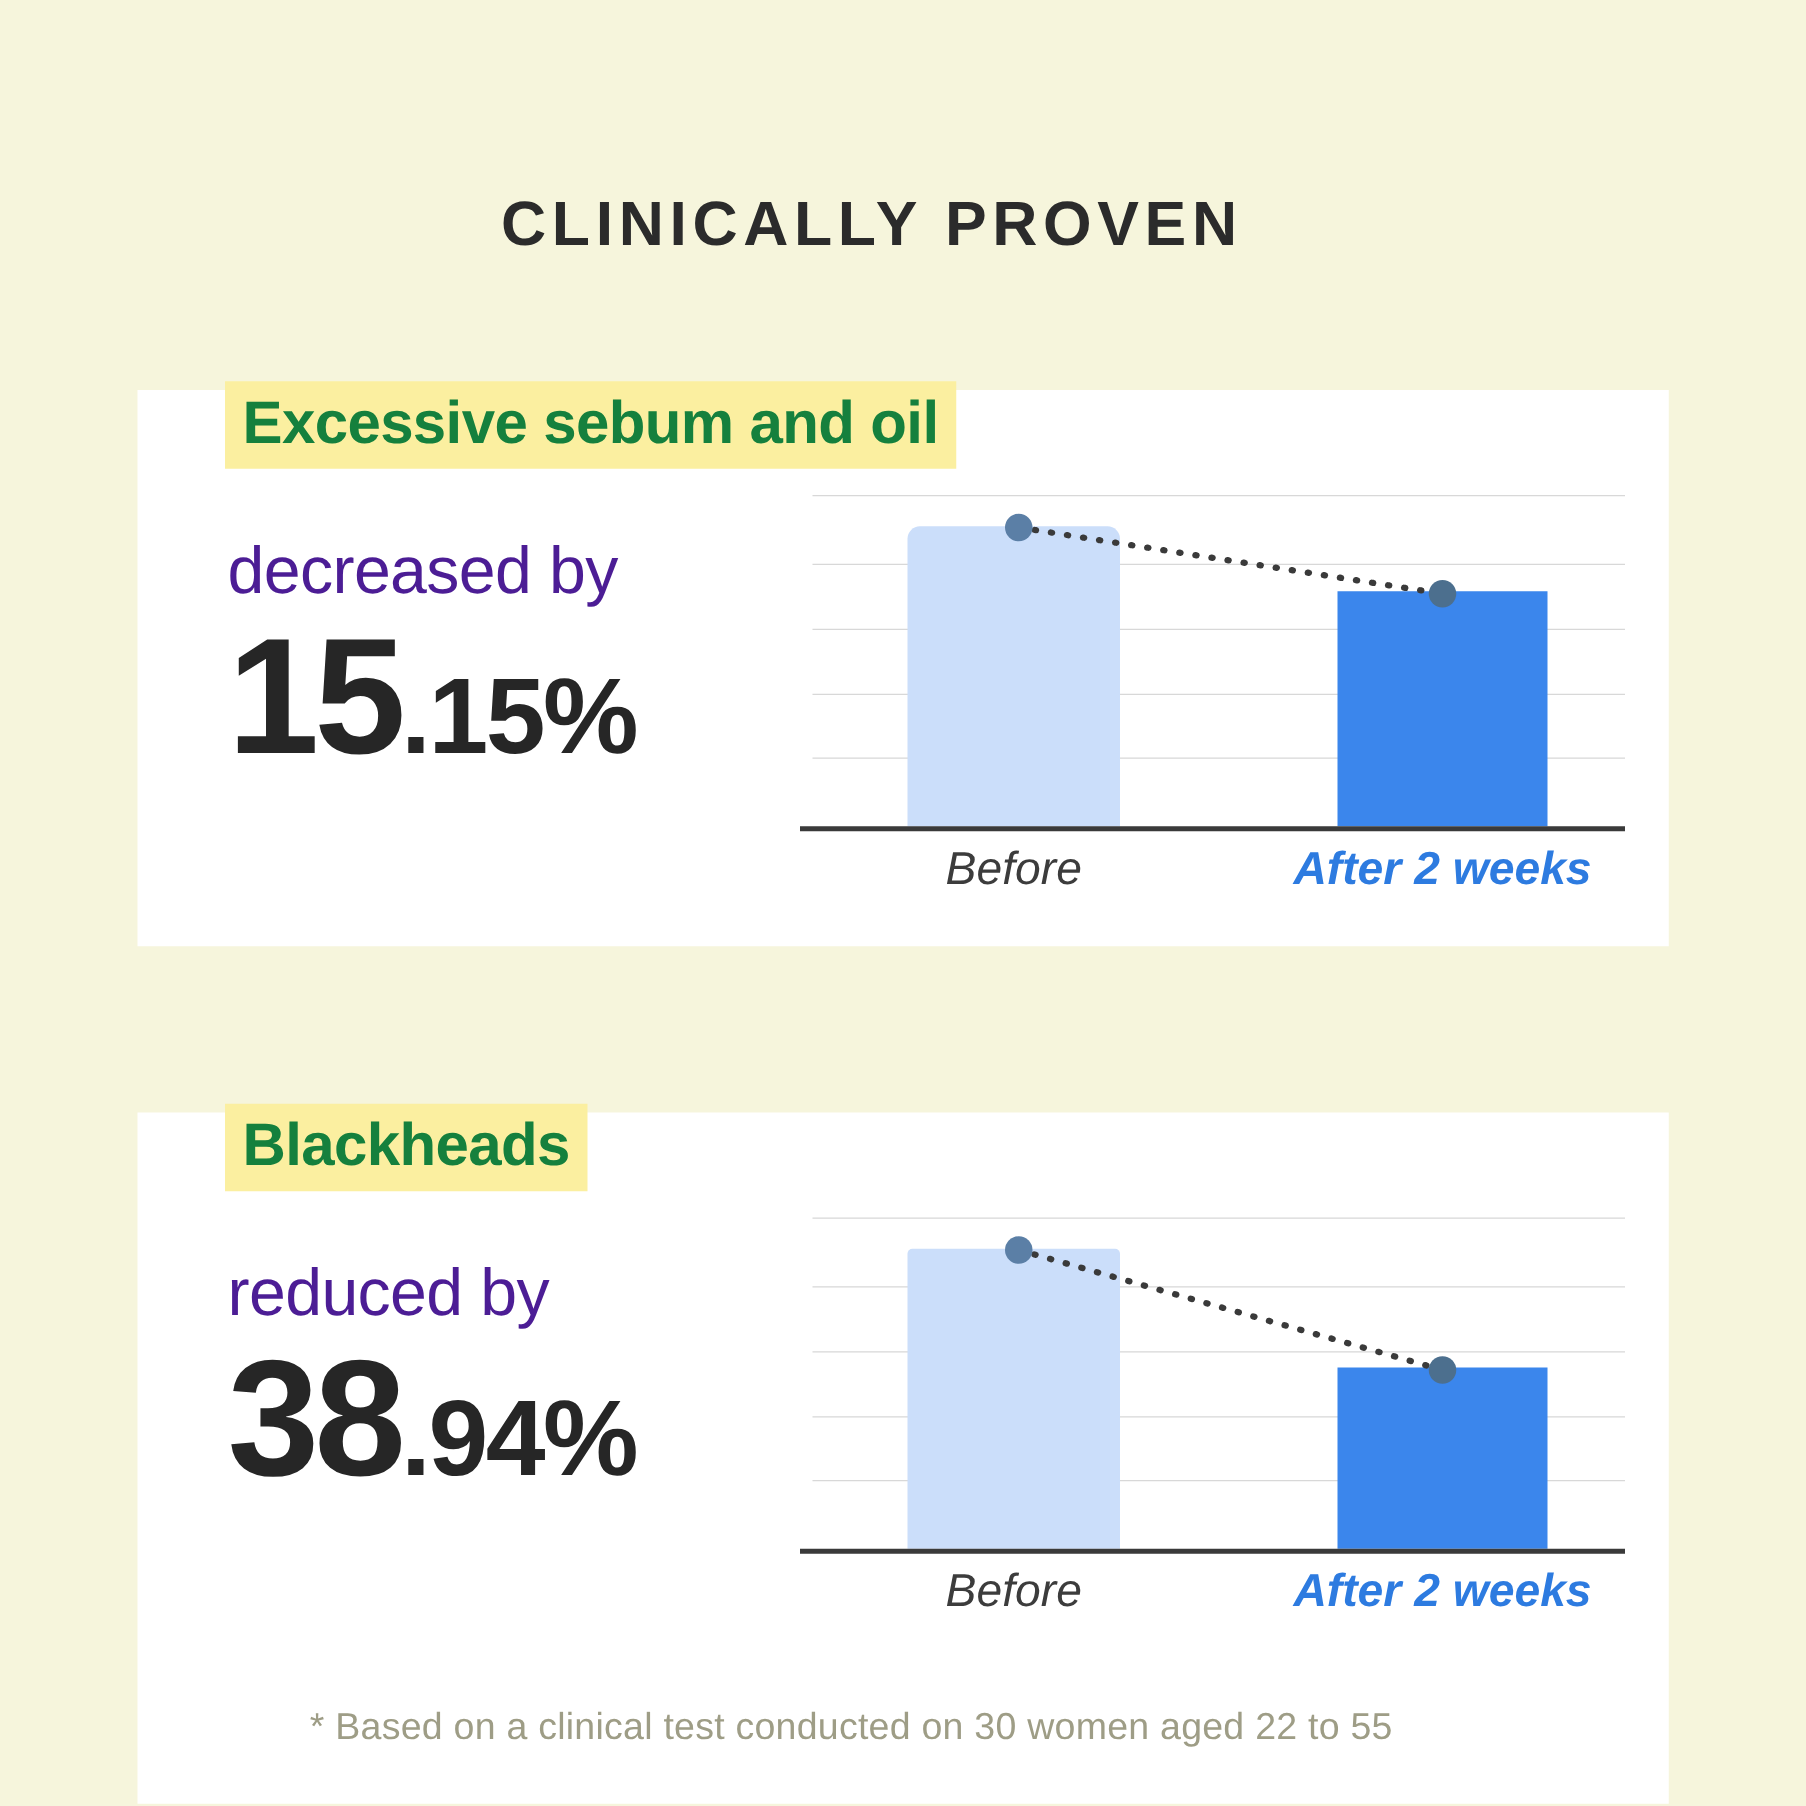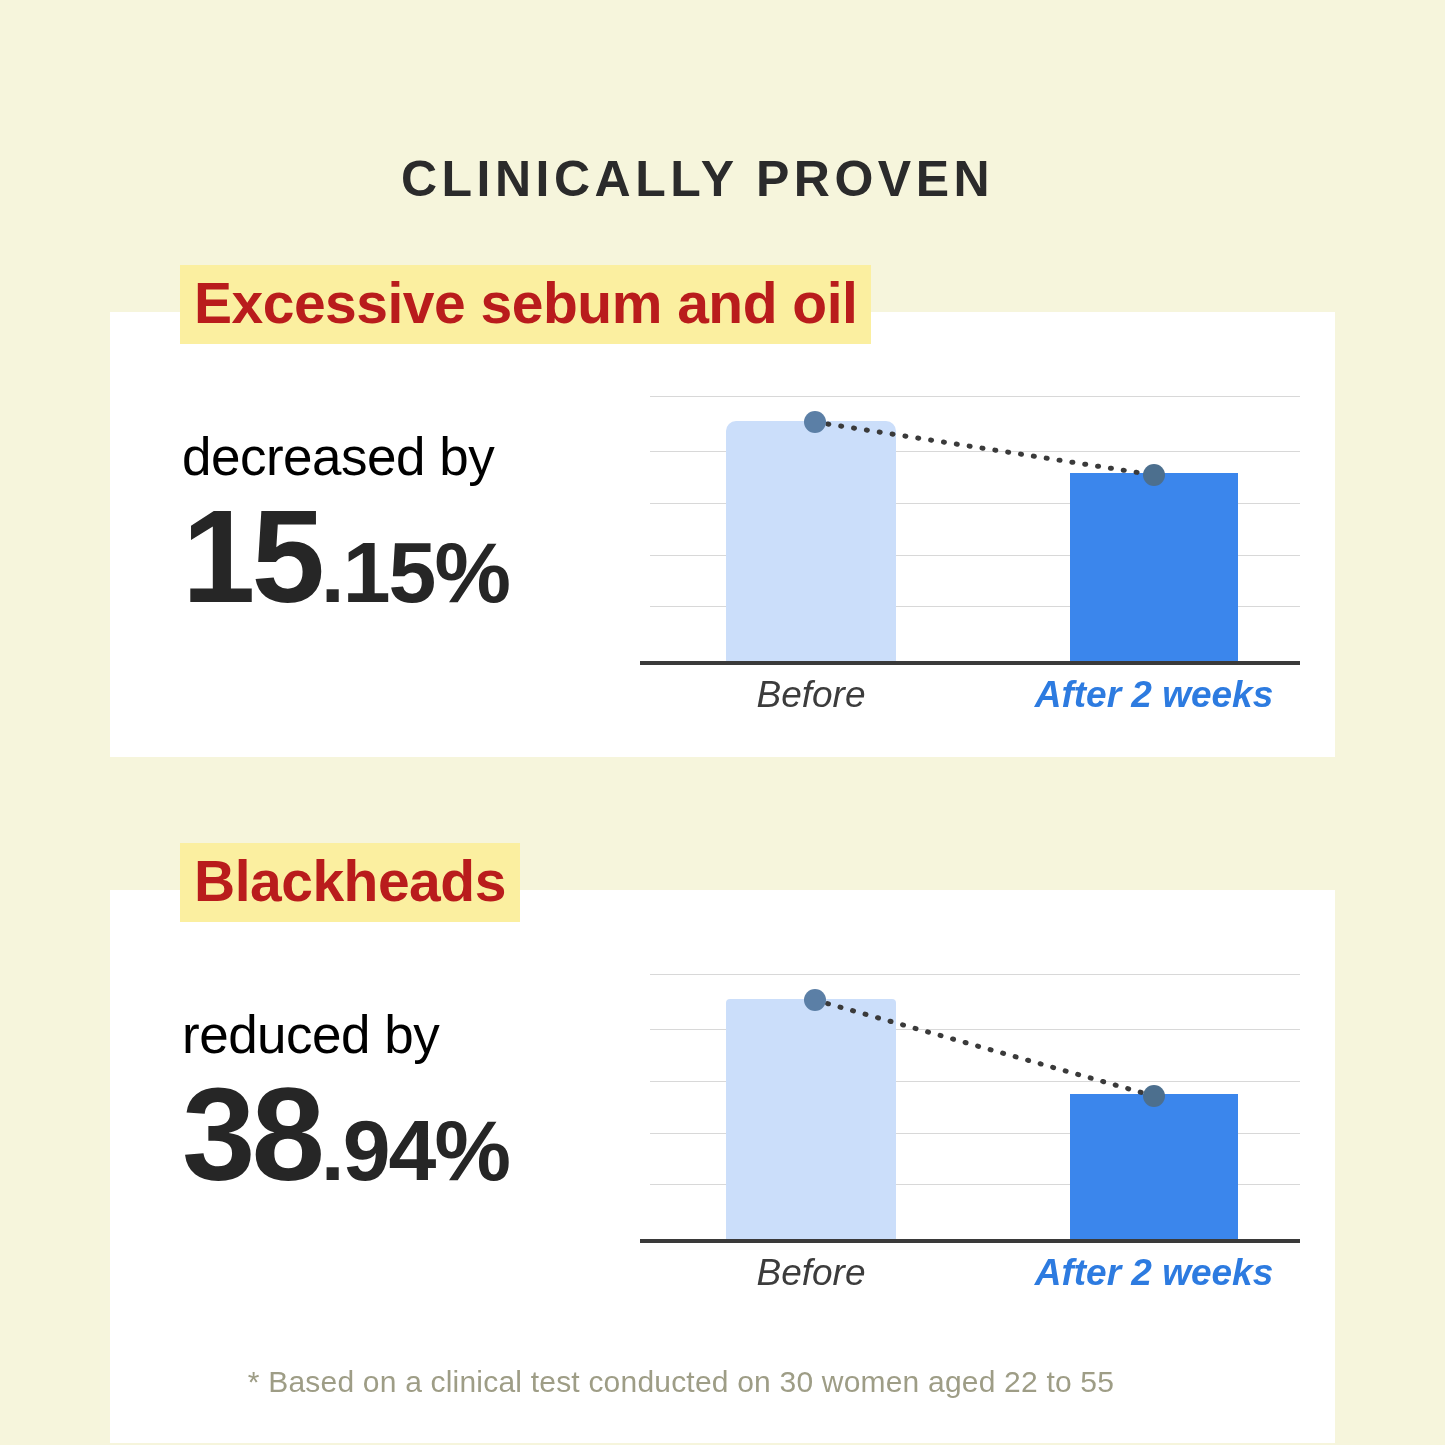--- a/index.html
+++ b/index.html
@@ -45,47 +45,48 @@
   .card {
     position: absolute;
     inset: 0;
     background: #FFFFFF;
   }
 
   .section-heading {
     position: absolute;
     left: 70px;
     z-index: 5;
-    font-size: 57px;
-    font-weight: bold;
-    color: #b91c1c;
+    font-size: 48px;
+    font-weight: bold;
+    color: #15803d;
     letter-spacing: -0.5px;
     line-height: 1;
     white-space: nowrap;
+    margin-top: 40px;
   }
   .section-1 .section-heading { top: -47px; }
   .section-2 .section-heading { top: -47px; }
 
   .section-heading .hl {
     background: #FBEFA0;
     padding: 10px 14px 12px 14px;
     display: inline-block;
   }
 
   
   .stat-block {
     position: absolute;
     left: 72px;
     top: 118px;
     width: 470px;
   }
   .stat-label {
     font-size: 53px;
     font-weight: 400;
-    color: #000000;
+    color: #4c1d95;
     letter-spacing: -0.5px;
     line-height: 1;
   }
   .stat-value {
     margin-top: 8px;
     color: #262626;
     line-height: 1;
     white-space: nowrap;
     font-weight: bold;
   }

